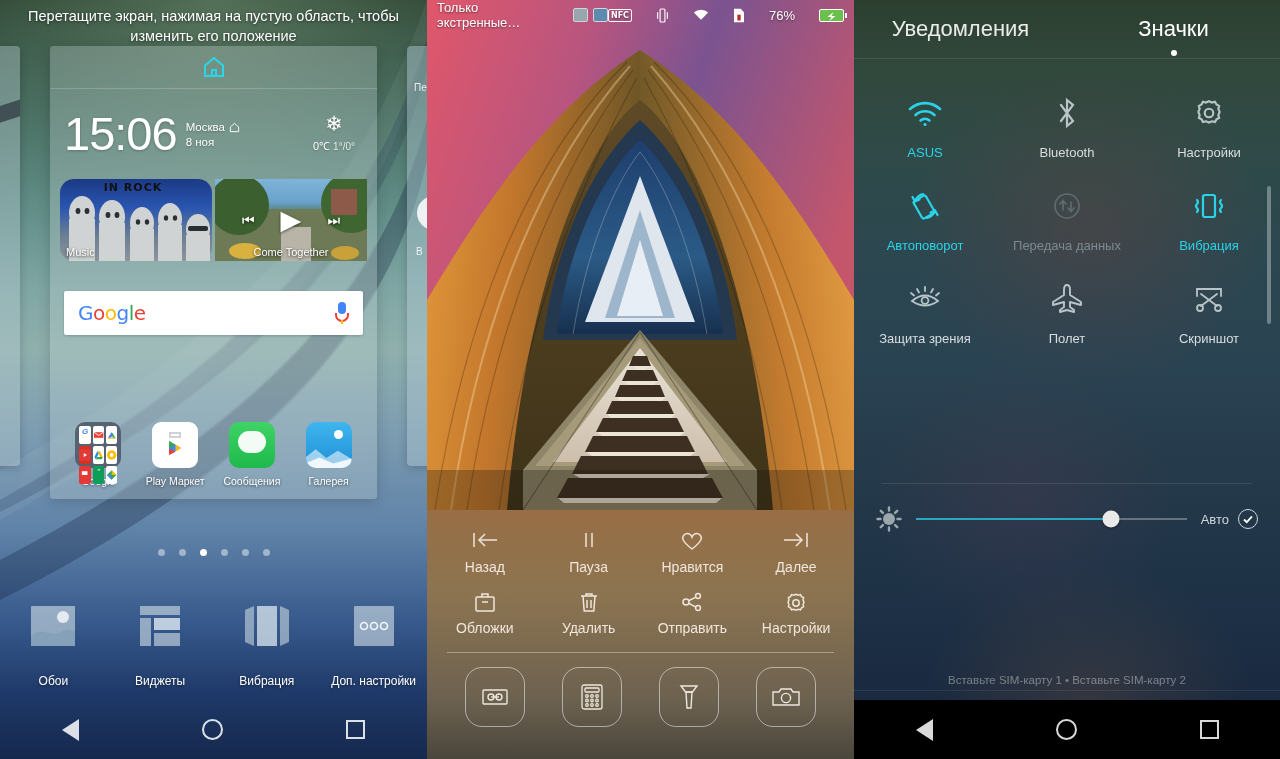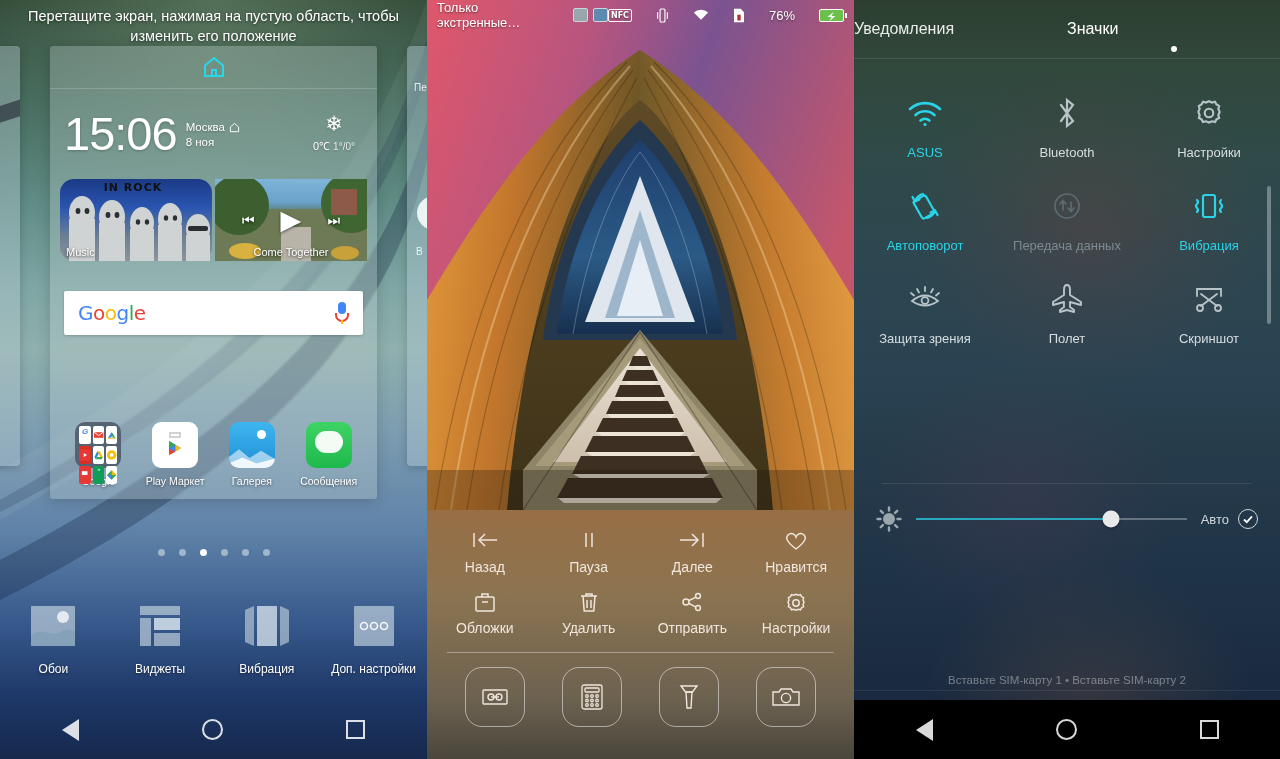--- a/index.html
+++ b/index.html
@@ -118,21 +118,21 @@
     justify-content:center; gap:14px; }
   .pagedots i { width:7px; height:7px; border-radius:50%; background:rgba(255,255,255,.45); display:block; }
   .pagedots i.on { background:#fff; }
 
   .p1-dotwrap { position:absolute; left:0; right:0; top:556px; }
 
   .edit-bar { position:absolute; left:0; right:0; bottom:59px; height:110px;
     display:flex; align-items:flex-start; justify-content:space-around; padding-top:8px; }
   .eb-item { text-align:center; width:96px; }
   .eb-ico { width:56px; height:56px; margin:0 auto; position:relative; }
-  .eb-lab { margin-top:8px; color:#fff; font-size:12px; text-shadow:0 1px 3px rgba(0,0,0,.5); white-space:nowrap; }
+  .eb-lab { margin-top:20px; color:#fff; font-size:12px; text-shadow:0 1px 3px rgba(0,0,0,.5); white-space:nowrap; }
 
   .navbar { position:absolute; left:0; right:0; bottom:0; height:59px;
     display:flex; align-items:center; justify-content:space-around; }
   .navbar.dark { background:#000; }
   .nav-back { width:0;height:0; border-top:11px solid transparent; border-bottom:11px solid transparent;
     border-right:17px solid rgba(255,255,255,.85); }
   .nav-home { width:21px;height:21px; border:2px solid rgba(255,255,255,.85); border-radius:50%; }
   .nav-rec { width:19px;height:19px; border:2px solid rgba(255,255,255,.85); }
 
   
@@ -165,21 +165,21 @@
   
   .p3-bg { position:absolute; inset:0;
     background:
       radial-gradient(60% 30% at 55% 30%, rgba(150,60,50,.22), rgba(0,0,0,0) 70%),
       radial-gradient(50% 26% at 40% 66%, rgba(110,60,90,.20), rgba(0,0,0,0) 70%),
       radial-gradient(55% 25% at 55% 92%, rgba(170,110,60,.18), rgba(0,0,0,0) 70%),
       linear-gradient(180deg,#2c3f2f 0%, #31483c 9%, #2f4a48 20%, #2c4750 34%, #2a4352 48%, #253a4a 62%, #1f3347 76%, #1b2c42 88%, #16233a 100%);
   }
   .p3-tabs { position:absolute; top:0; left:0; right:0; height:58px;
     display:flex; align-items:center; }
-  .p3-tab { flex:1; color:rgba(255,255,255,.9); font-size:16px; position:relative; }
+  .p3-tab { flex:1; text-align:center; color:rgba(255,255,255,.9); font-size:22px; position:relative; }
   .p3-tab.active { color:#fff; }
   .p3-tab .dot { position:absolute; left:50%; transform:translateX(-50%); bottom:-14px;
     width:6px; height:6px; border-radius:50%; background:#fff; }
   .p3-tabline { position:absolute; top:58px; left:0; right:0; height:1px; background:rgba(255,255,255,.10); }
 
   .tgrid { position:absolute; top:78px; left:0; right:0; }
   .trow { display:flex; }
   .tog { flex:1; text-align:center; padding:14px 4px 10px; }
   .tog .ti { height:42px; display:flex; align-items:center; justify-content:center; }
   .tog .tl { font-size:13px; line-height:17px; margin-top:10px; color:#d8dee0; }
@@ -380,33 +380,33 @@
               <path d="M11 13 L23 20 L11 27 Z" fill="#4285f4"></path>
               <path d="M11 13 L17.5 16.8 L11 20.5 Z" fill="#34a853"></path>
               <path d="M11 20.5 L17.5 23.8 L11 27 Z" fill="#ea4335"></path>
               <path d="M17.5 16.8 L23 20 L17.5 23.8 Z" fill="#fbbc05"></path>
             </svg>
           </div>
           <div class="dock-label">Play Маркет</div>
         </div>
 
         <div class="dock-item">
+          <div class="dock-icon msgs">
+              <div class="bub"></div>
+            </div>
+          <div class="dock-label">Сообщения</div>
+        </div>
+
+        <div class="dock-item">
           <div class="dock-icon gallery">
             <div class="sun"></div>
               <div class="hill"></div>
               <div class="hill2"></div>
           </div>
           <div class="dock-label">Галерея</div>
-        </div>
-
-        <div class="dock-item">
-          <div class="dock-icon msgs">
-              <div class="bub"></div>
-            </div>
-          <div class="dock-label">Сообщения</div>
         </div>
       </div>
     </div>
 
     <div class="p1-dotwrap">
       <div class="pagedots">
         <i></i>
         <i></i>
         <i class="on"></i>
         <i></i>
@@ -615,35 +615,35 @@
           <div class="ci">
             <svg width="30" height="20" viewBox="0 0 30 20" fill="none" stroke="#f0e6dc" stroke-width="1.5">
               <path d="M12 3 v14"></path>
                 <path d="M18 3 v14"></path>
             </svg>
           </div>
           <div class="cl">Пауза</div>
         </div>
         <div class="ctrl">
           <div class="ci">
+            <svg width="26" height="22" viewBox="0 0 26 22" fill="none" stroke="#f0e6dc" stroke-width="1.5">
+              <path d="M13 19 C4 12, 2 8, 5 5 C8 2, 12 4, 13 7 C14 4, 18 2, 21 5 C24 8, 22 12, 13 19 Z"></path>
+            </svg>
+          </div>
+          <div class="cl">Нравится</div>
+        </div>
+        <div class="ctrl">
+          <div class="ci">
             <svg width="30" height="20" viewBox="0 0 30 20" fill="none" stroke="#f0e6dc" stroke-width="1.5">
               <path d="M26 3 v14"></path>
                 <path d="M3 10 H21"></path>
                 <path d="M15 4 L21 10 L15 16"></path>
             </svg>
           </div>
           <div class="cl">Далее</div>
-        </div>
-        <div class="ctrl">
-          <div class="ci">
-            <svg width="26" height="22" viewBox="0 0 26 22" fill="none" stroke="#f0e6dc" stroke-width="1.5">
-              <path d="M13 19 C4 12, 2 8, 5 5 C8 2, 12 4, 13 7 C14 4, 18 2, 21 5 C24 8, 22 12, 13 19 Z"></path>
-            </svg>
-          </div>
-          <div class="cl">Нравится</div>
         </div>
       </div>
 
       <div class="ctrl-grid">
         <div class="ctrl">
           <div class="ci">
             <svg width="24" height="22" viewBox="0 0 24 22" fill="none" stroke="#f0e6dc" stroke-width="1.5">
               <rect x="3" y="6" width="18" height="14" rx="1"></rect>
               <path d="M9 6 V3 h6 v3"></path>
                 <path d="M9 11 h6"></path>

